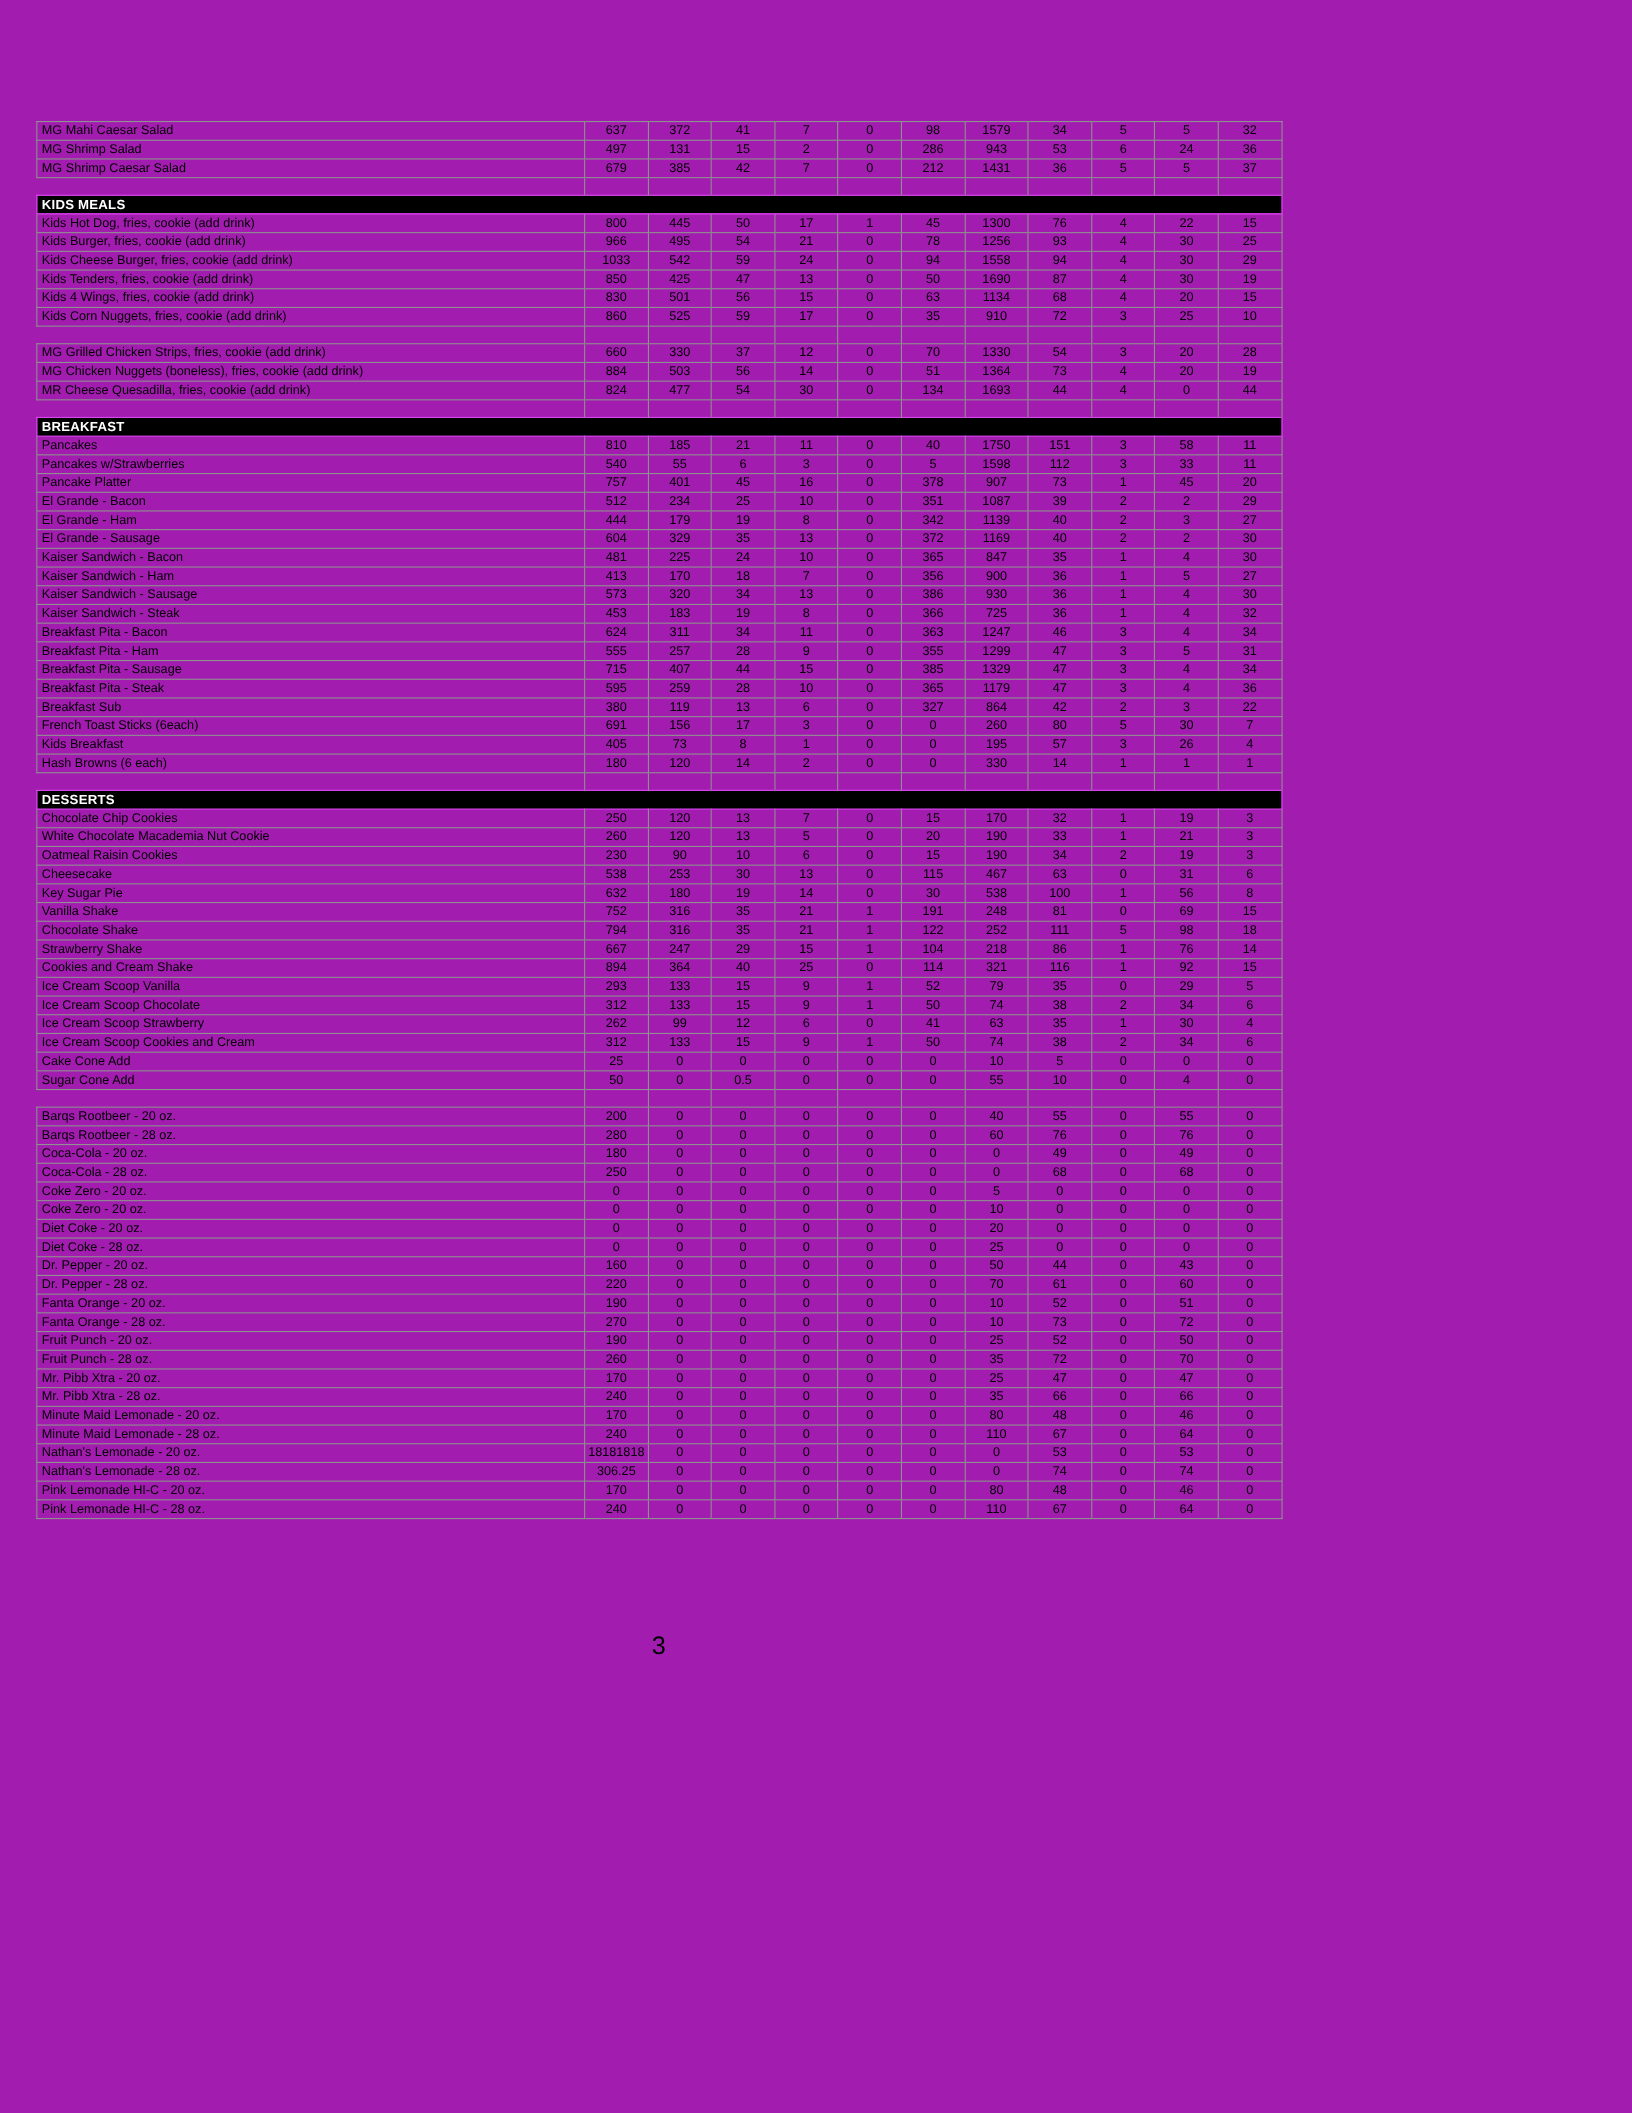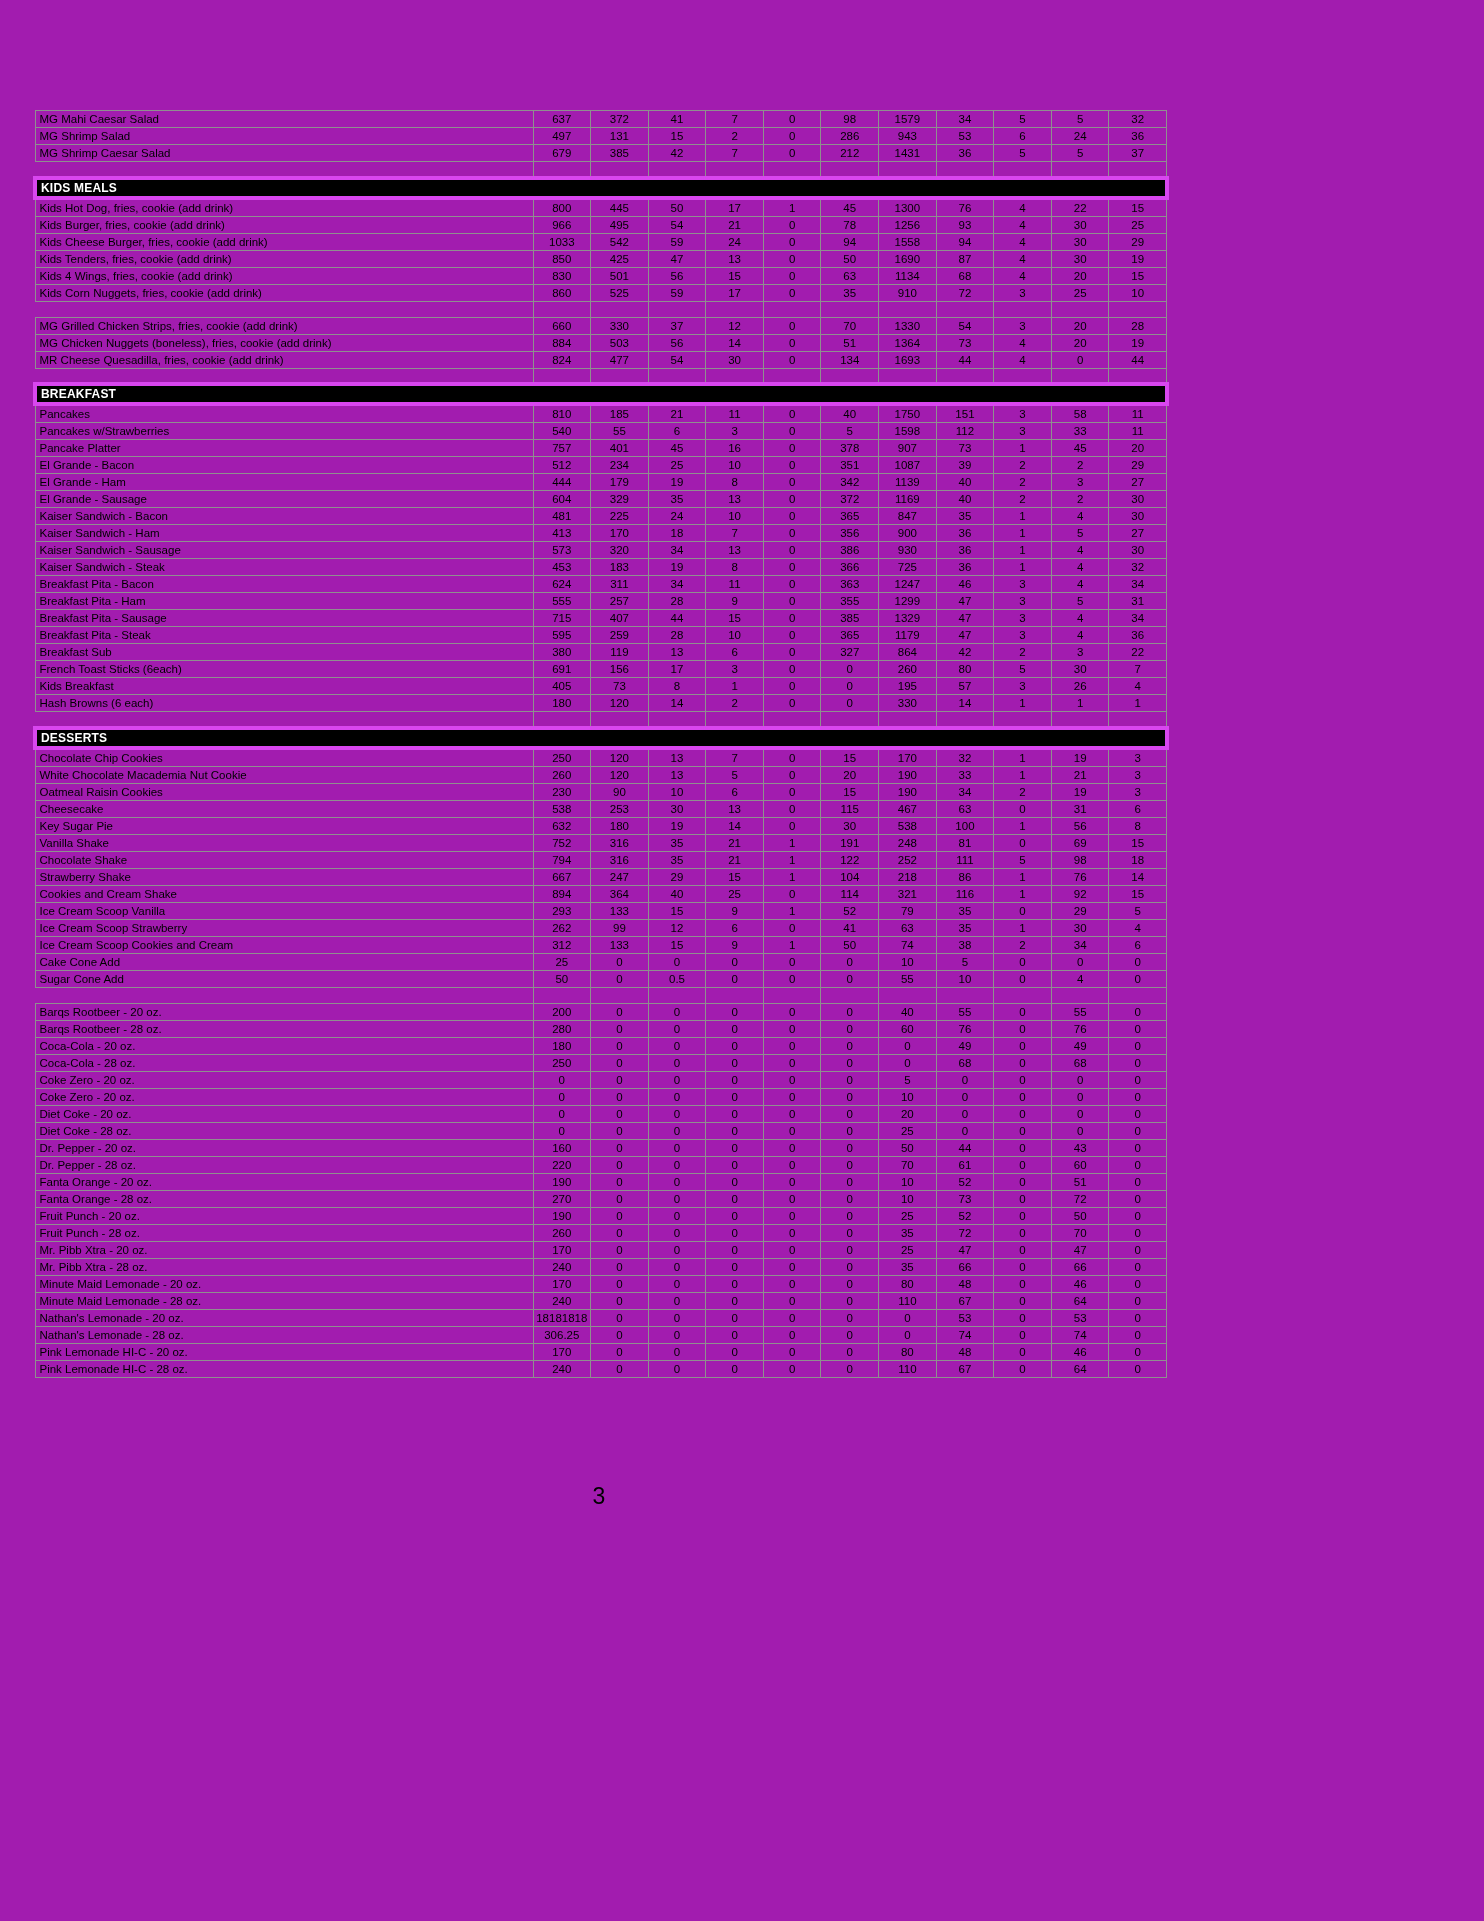--- a/index.html
+++ b/index.html
@@ -50,21 +50,21 @@
   }
   tr.blank-row td.name-cell { border: none; }
   tr.blank-row td.num-cell { border-top: none; border-bottom: none; }
   td.section-cell {
     background: #000000;
     color: #ffffff;
     font-weight: bold;
     font-size: 12px;
     letter-spacing: 0.2px;
     padding: 0 4px;
-    border: 4px solid #d946ef;
+    border: 1px solid #d946ef;
     text-align: left;
     margin-left: 11px;
   }
   .page-number {
     position: absolute;
     left: 33px;
     top: 1483px;
     width: 1132px;
     text-align: center;
     font-size: 23px;
@@ -712,20 +712,34 @@
             <td class="num-cell">9</td>
             <td class="num-cell">1</td>
             <td class="num-cell">52</td>
             <td class="num-cell">79</td>
             <td class="num-cell">35</td>
             <td class="num-cell">0</td>
             <td class="num-cell">29</td>
             <td class="num-cell">5</td>
           </tr>
           <tr>
+            <td class="name-cell">Ice Cream Scoop Chocolate</td>
+            <td class="num-cell">312</td>
+            <td class="num-cell">133</td>
+            <td class="num-cell">15</td>
+            <td class="num-cell">9</td>
+            <td class="num-cell">1</td>
+            <td class="num-cell">50</td>
+            <td class="num-cell">74</td>
+            <td class="num-cell">38</td>
+            <td class="num-cell">2</td>
+            <td class="num-cell">34</td>
+            <td class="num-cell">6</td>
+          </tr>
+          <tr>
             <td class="name-cell">Ice Cream Scoop Strawberry</td>
             <td class="num-cell">262</td>
             <td class="num-cell">99</td>
             <td class="num-cell">12</td>
             <td class="num-cell">6</td>
             <td class="num-cell">0</td>
             <td class="num-cell">41</td>
             <td class="num-cell">63</td>
             <td class="num-cell">35</td>
             <td class="num-cell">1</td>

